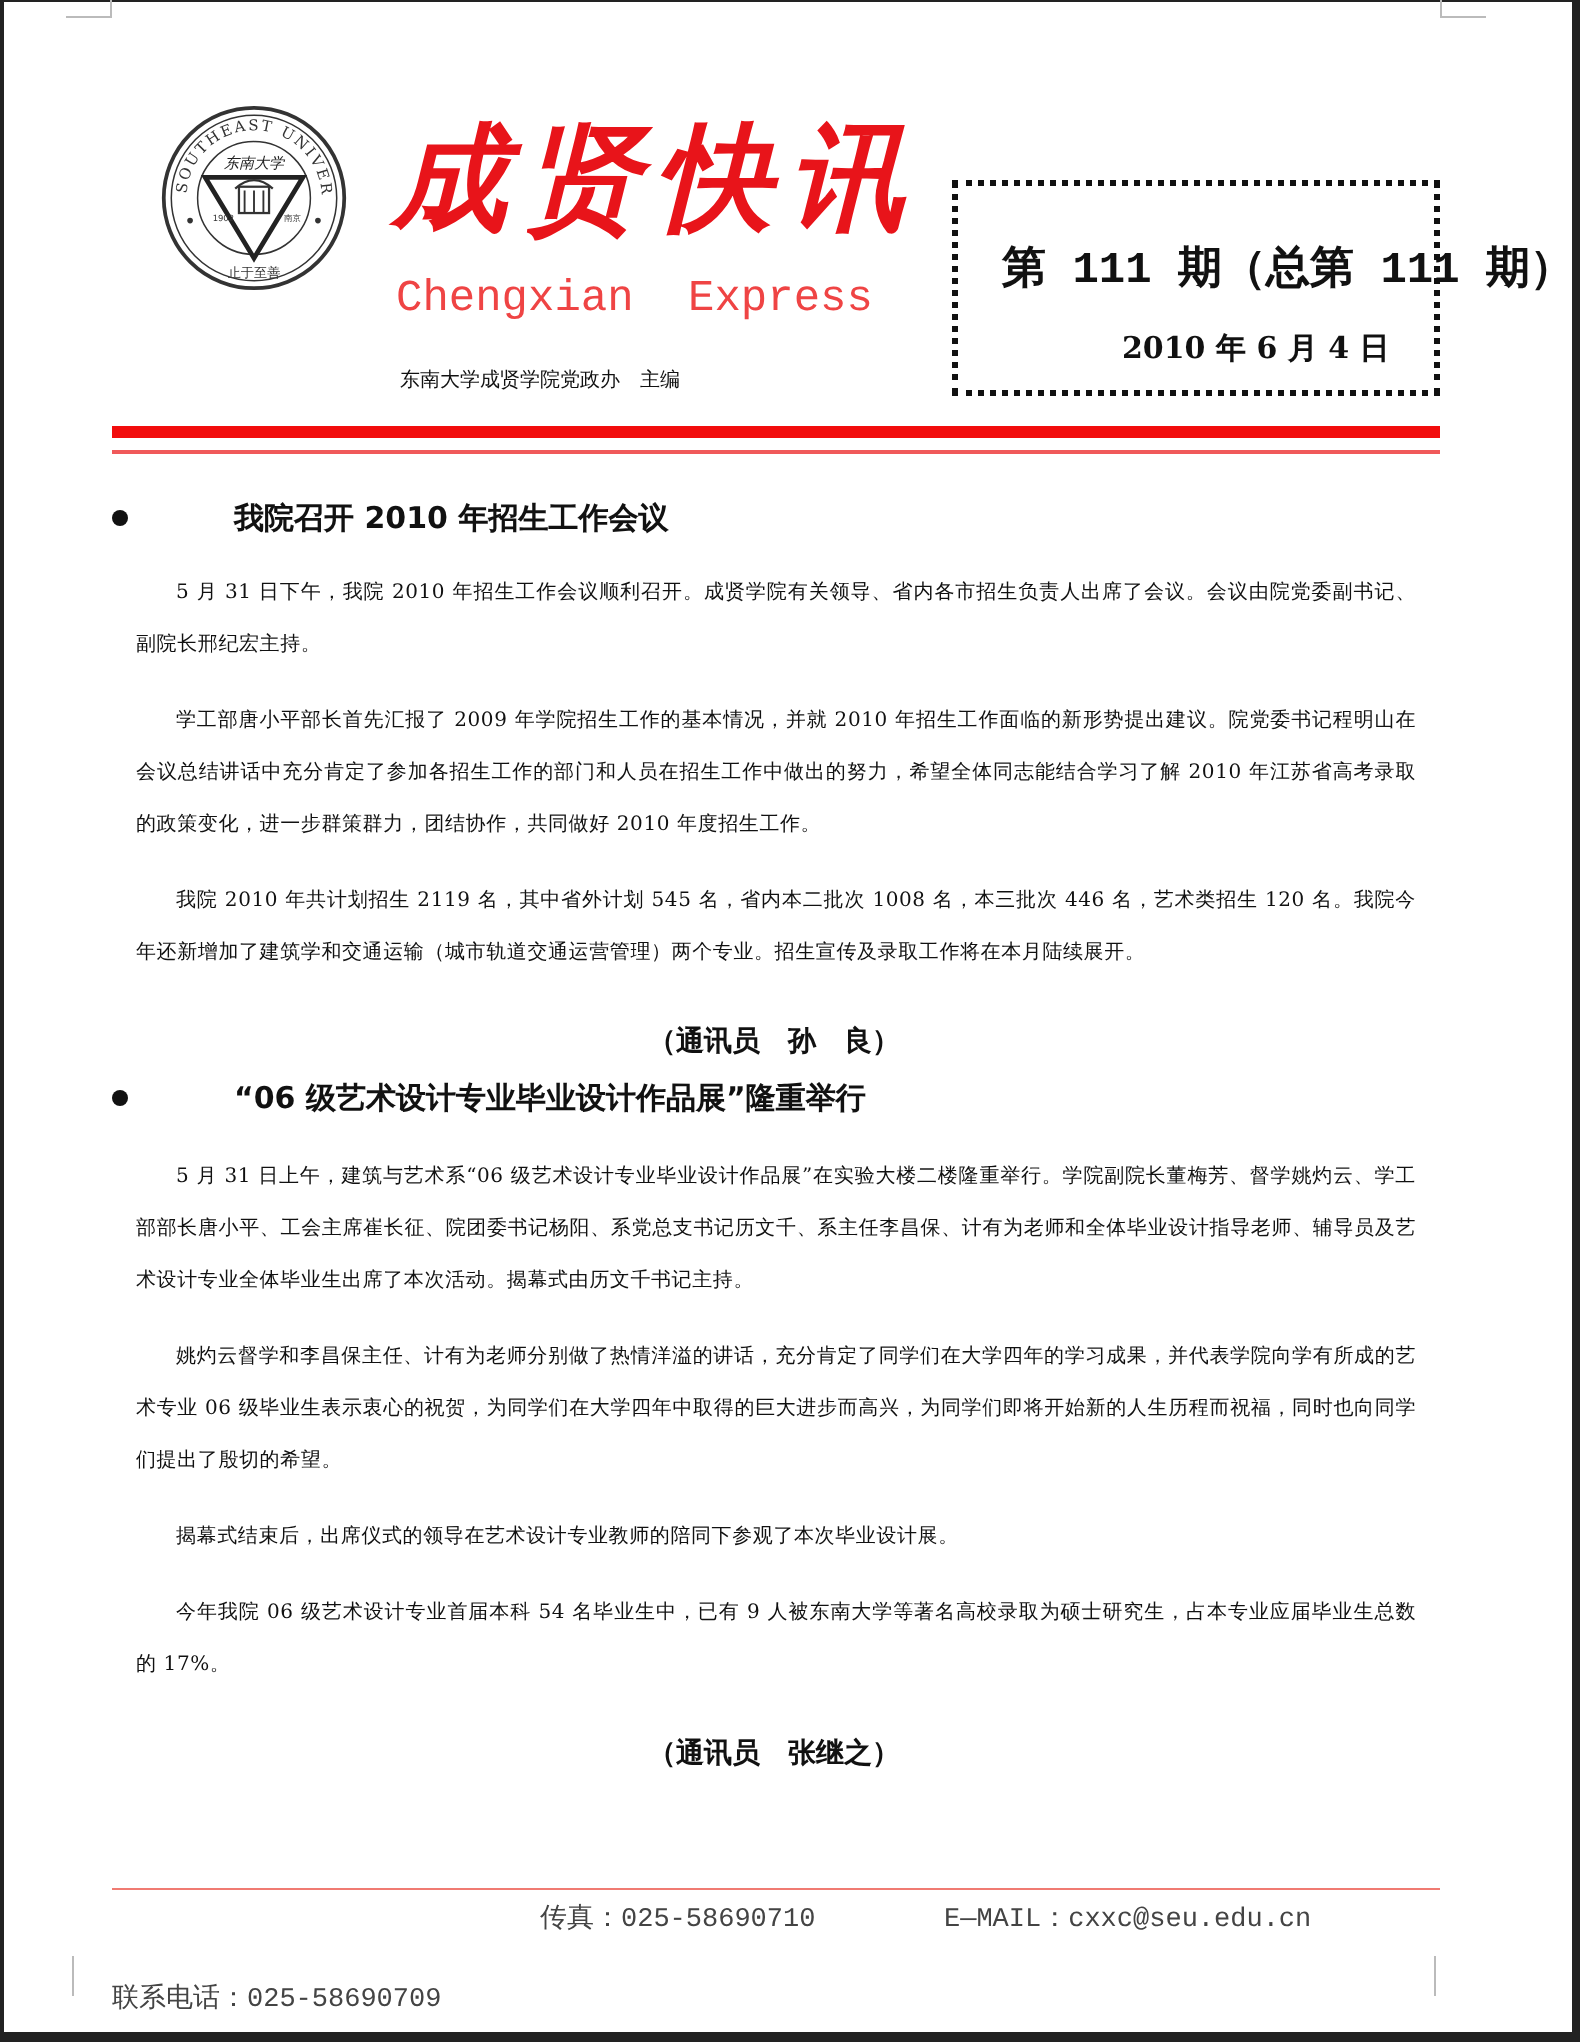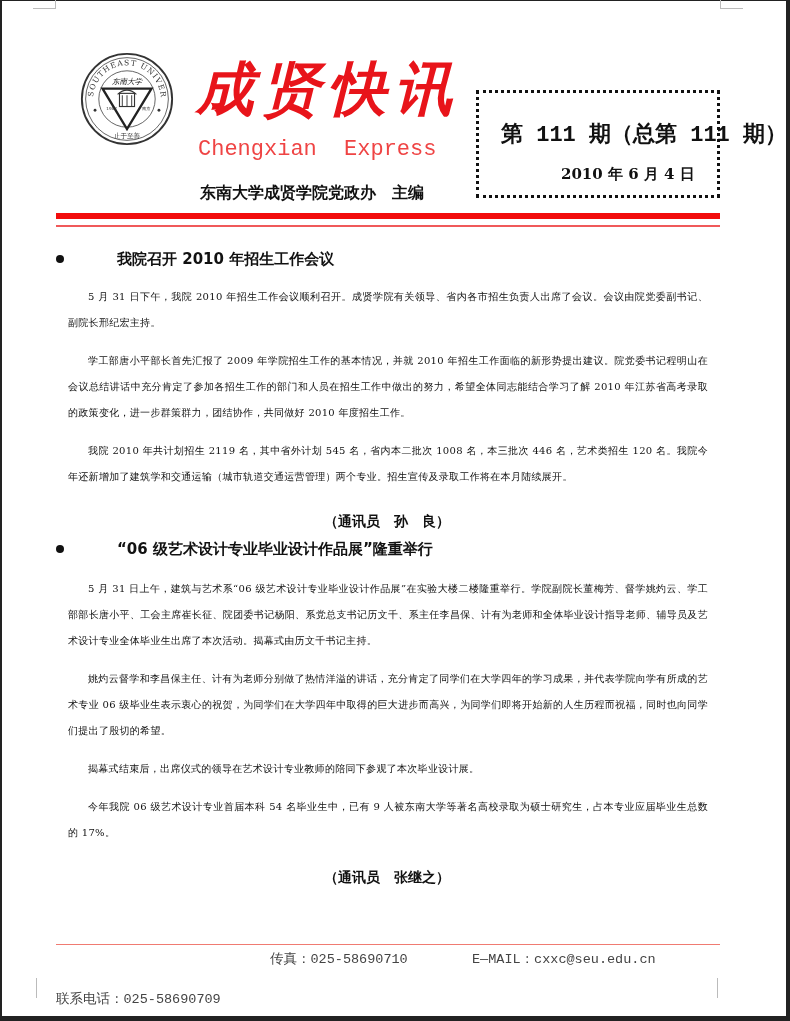--- a/index.html
+++ b/index.html
@@ -20,21 +20,21 @@
   .seal { position: absolute; left: 80px; top: 52px; width: 94px; height: 94px; }
   .title-cn {
     position: absolute; left: 196px; top: 60px; font-size: 58px; color: #e8141a; letter-spacing: 8px;
     font-family: "DejaVu Serif", serif; font-weight: bold; font-style: italic; line-height: 1;
   }
   .title-en {
     position: absolute; left: 198px; top: 137px; font-size: 22px; color: #ef4444;
     font-family: "Liberation Mono", "DejaVu Sans Mono", monospace; word-spacing: 14px;
   }
   .editor {
-    position: absolute; left: 200px; top: 183px; font-size: 16px; font-weight: bold;
+    position: absolute; left: 200px; top: 183px; font-size: 10px; font-weight: normal;
     font-family: "DejaVu Sans", sans-serif; color: #111;
   }
   .issue-box {
     position: absolute; left: 476px; top: 90px; width: 244px; height: 108px; box-sizing: border-box;
     border: 3px dotted #111;
   }
   .issue-no { position: absolute; left: 22px; top: 26px; font-size: 22px; font-weight: bold; white-space: nowrap; font-family: Liberation Mono, monospace; }
   .issue-date { position: absolute; left: 60px; top: 72px; font-size: 15px; font-weight: bold; white-space: nowrap; margin-left: 22px; }
 
   .rule-thick { position: absolute; left: 56px; top: 213px; width: 664px; height: 6px; background: #f20d0d; }

